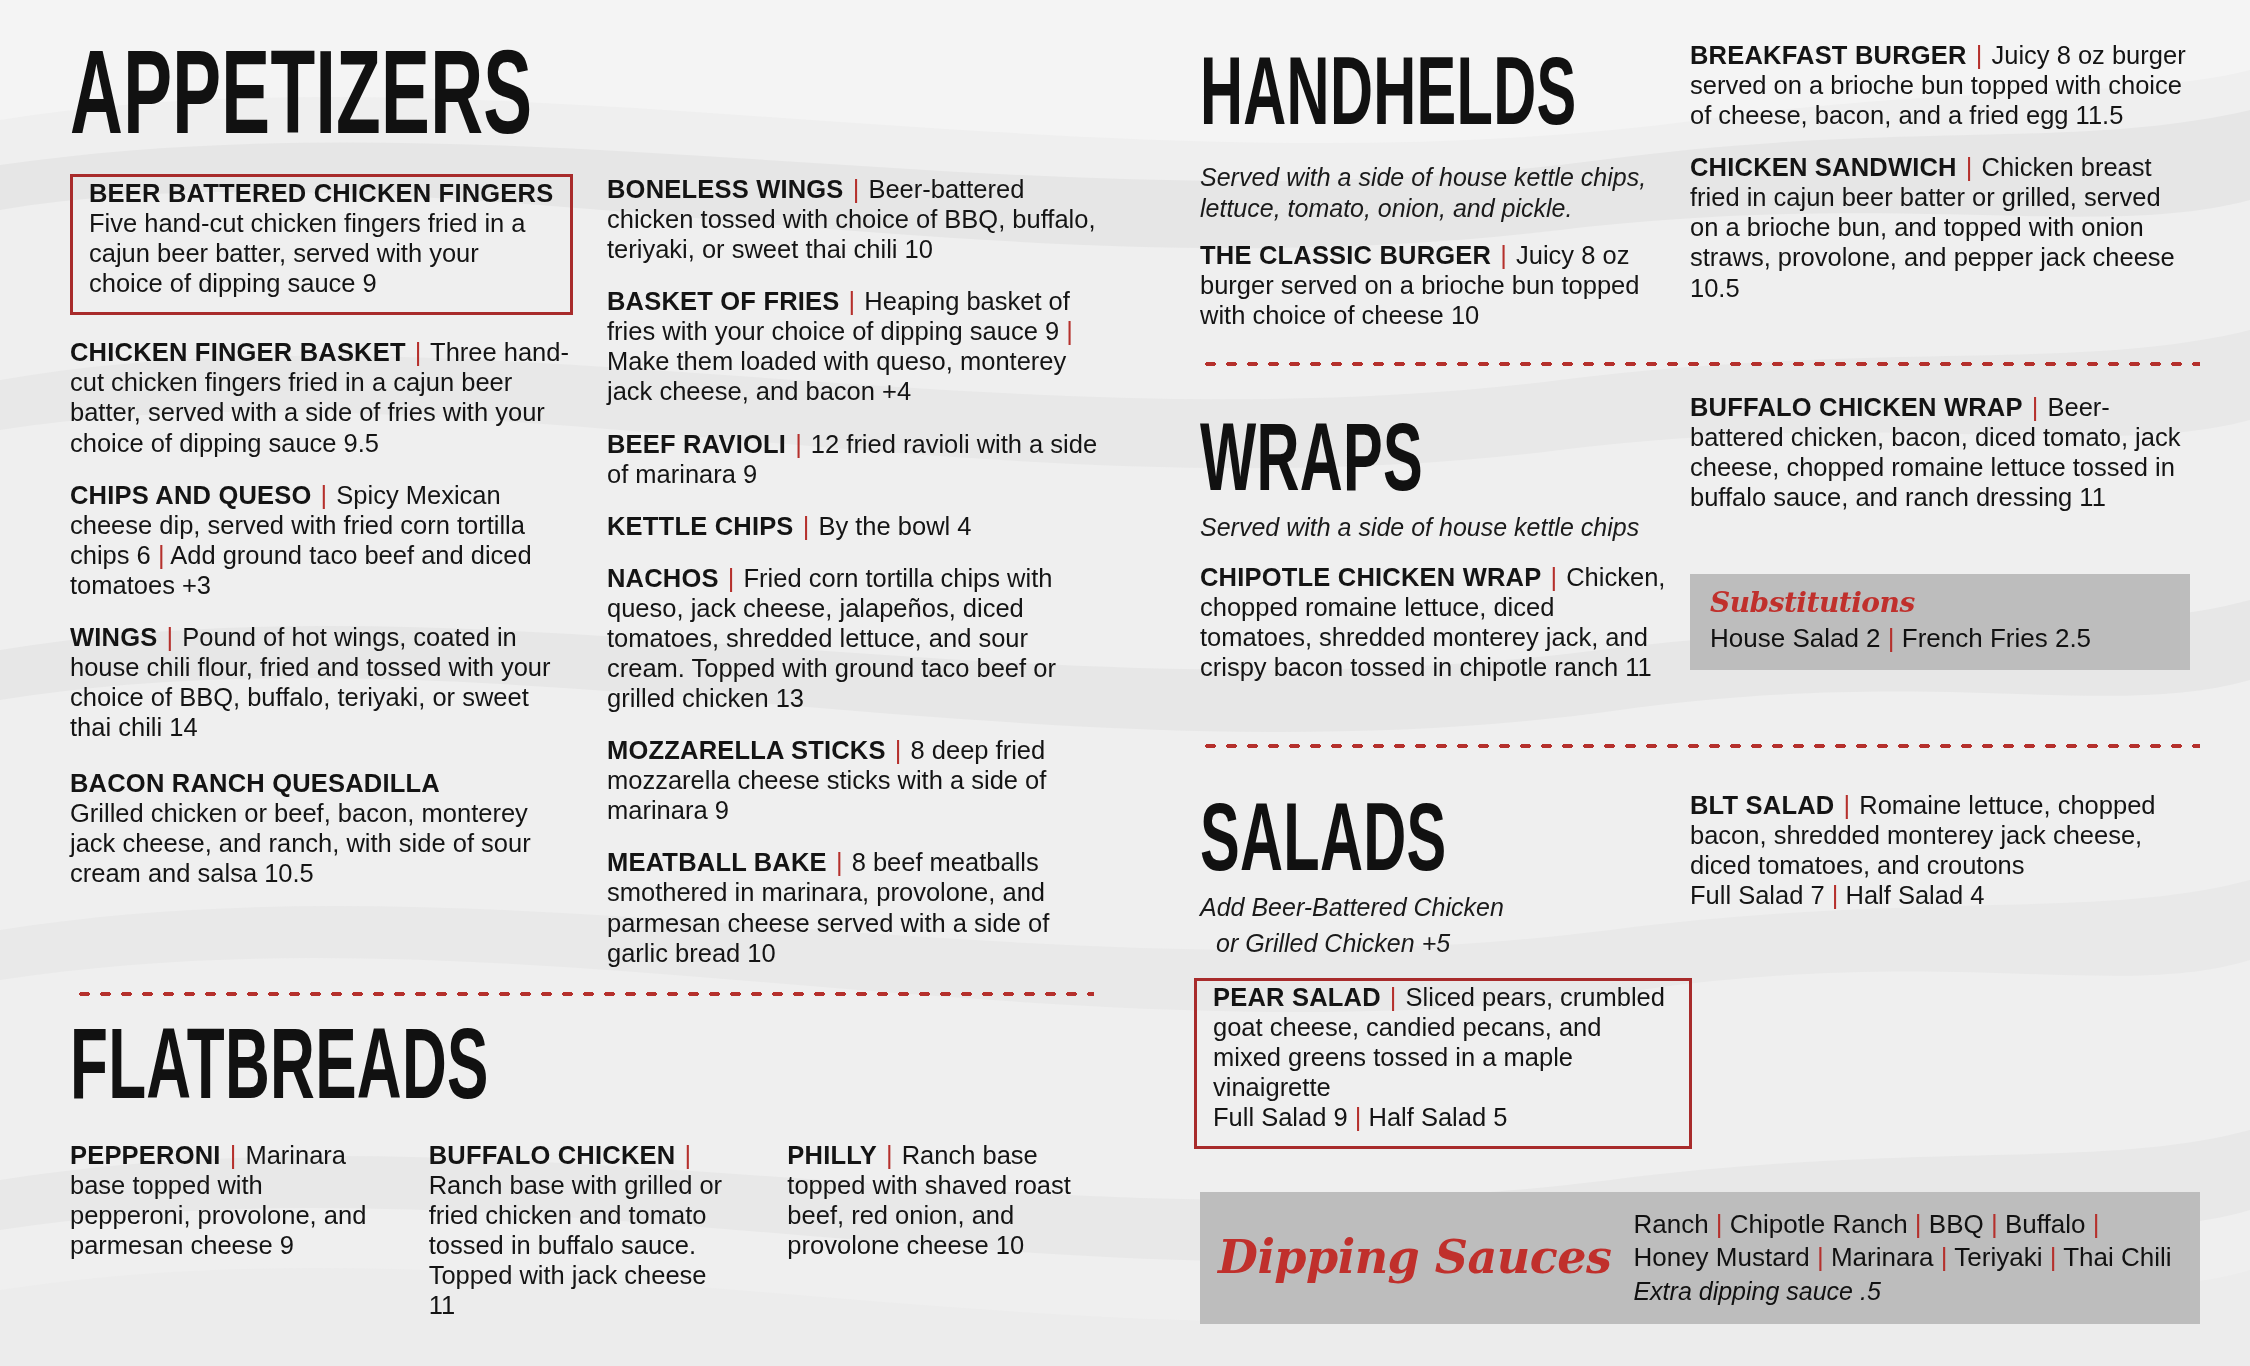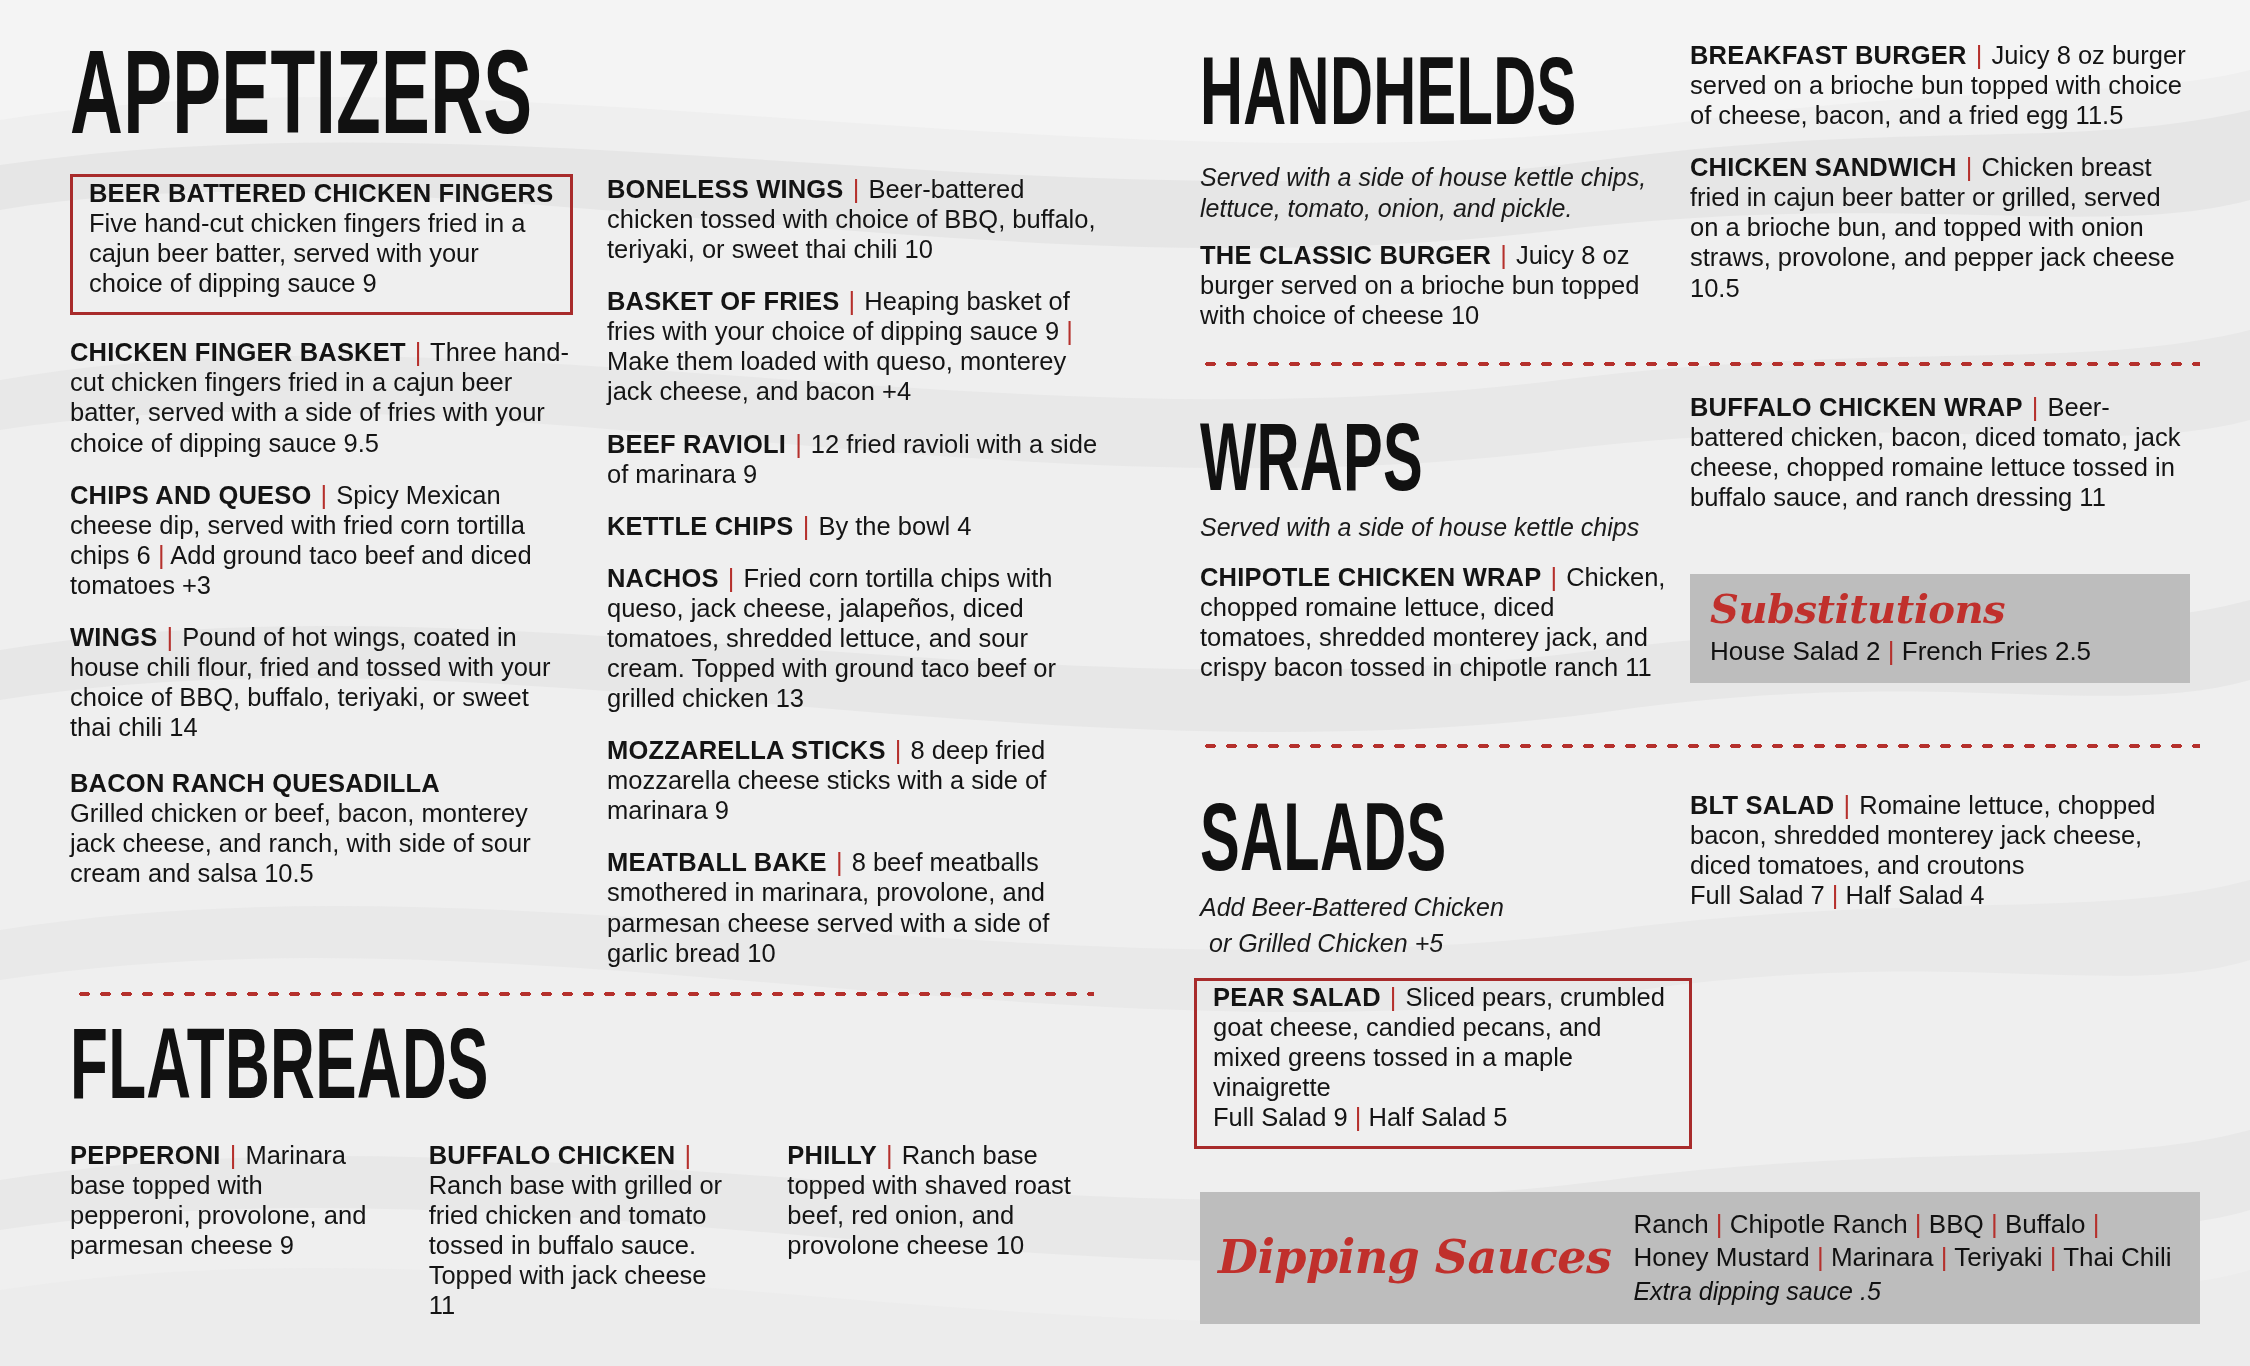--- a/index.html
+++ b/index.html
@@ -236,30 +236,30 @@
 
     <div style="position:absolute;left:490px;top:392px;width:500px;">
       <div class="item">
         <span class="nm">BUFFALO CHICKEN WRAP</span>
         <span class="sep">|</span>
         <span>Beer-battered chicken, bacon, diced tomato, jack cheese, chopped romaine lettuce tossed in buffalo sauce, and ranch dressing 11</span>
       </div>
     </div>
 
     <div class="gray-box" style="position:absolute;left:490px;top:574px;width:460px;">
-      <div class="script" style="font-size:40px;line-height:1.05;">Substitutions</div>
+      <div class="script" style="font-size:28px;line-height:1.05;">Substitutions</div>
       <div style="font-size:26px;margin-top:6px;">House Salad 2 <span style="color:#b5302c">|</span> French Fries 2.5</div>
     </div>
 
     <div class="dotted" style="position:absolute;left:0;top:742px;width:1000px;"></div>
 
     <h1 class="section" style="font-size:96px;position:absolute;left:0;top:798px;width:800px;">SALADS</h1>
 
     <p class="sub-italic" style="position:absolute;left:0;top:892px;width:480px;">Add Beer-Battered Chicken</p>
-    <p class="sub-italic" style="position:absolute;left:9px;top:928px;width:480px;">or Grilled Chicken +5</p>
+    <p class="sub-italic" style="position:absolute;left:16px;top:928px;width:480px;">or Grilled Chicken +5</p>
 
     <div class="boxed" style="position:absolute;left:-6px;top:978px;width:460px;margin:0;">
       <div class="item" style="margin:0;">
         <span class="nm">PEAR SALAD</span>
         <span class="sep">|</span>
         <span>Sliced pears, crumbled goat cheese, candied pecans, and mixed greens tossed in a maple vinaigrette</span><br>
         <span>Full Salad 9 <span style="color:#b5302c">|</span> Half Salad 5</span>
       </div>
     </div>
 

